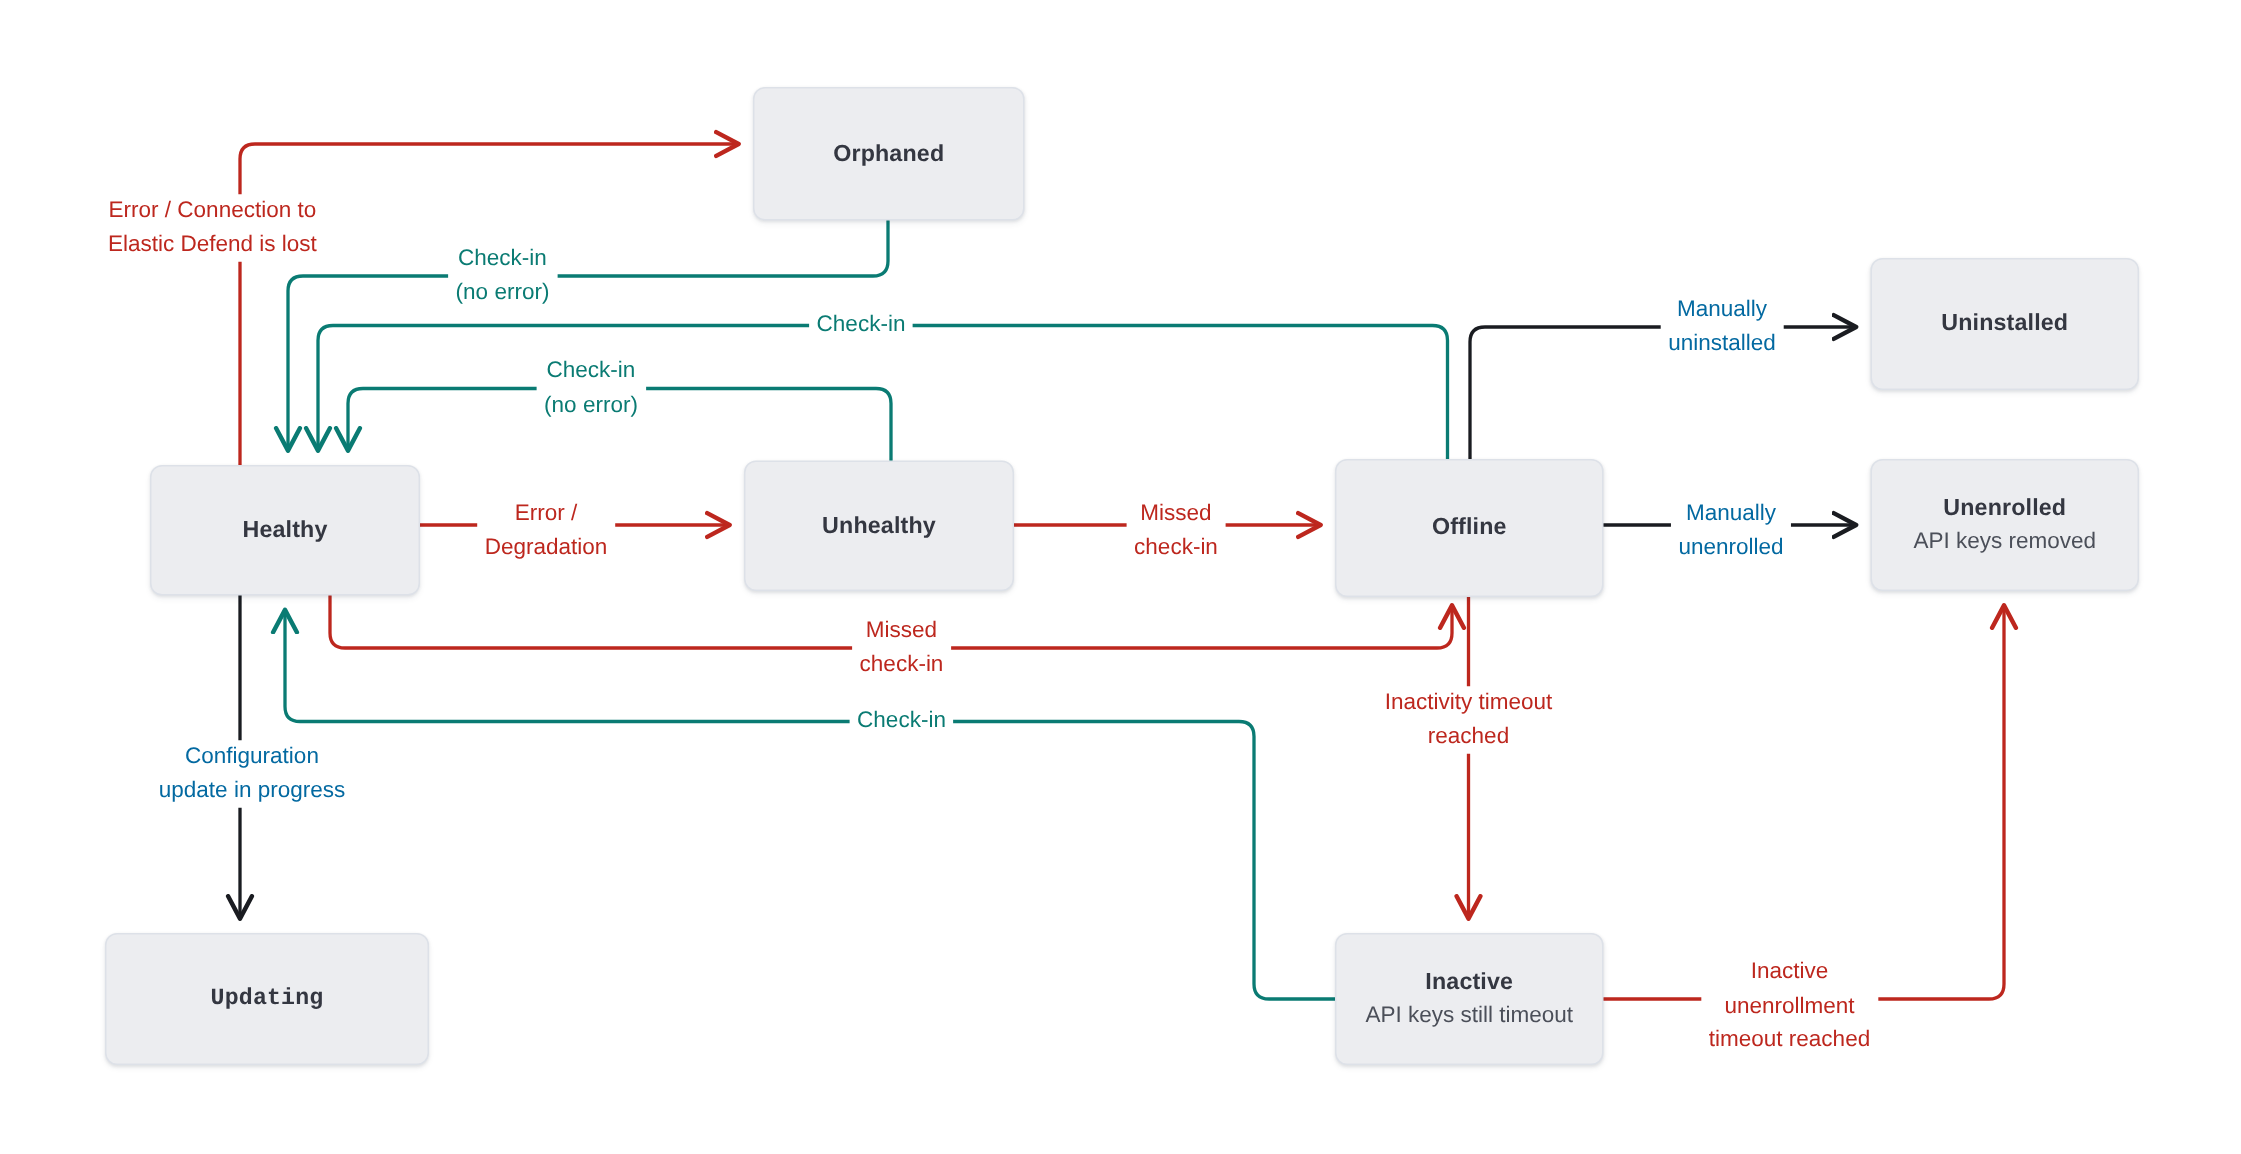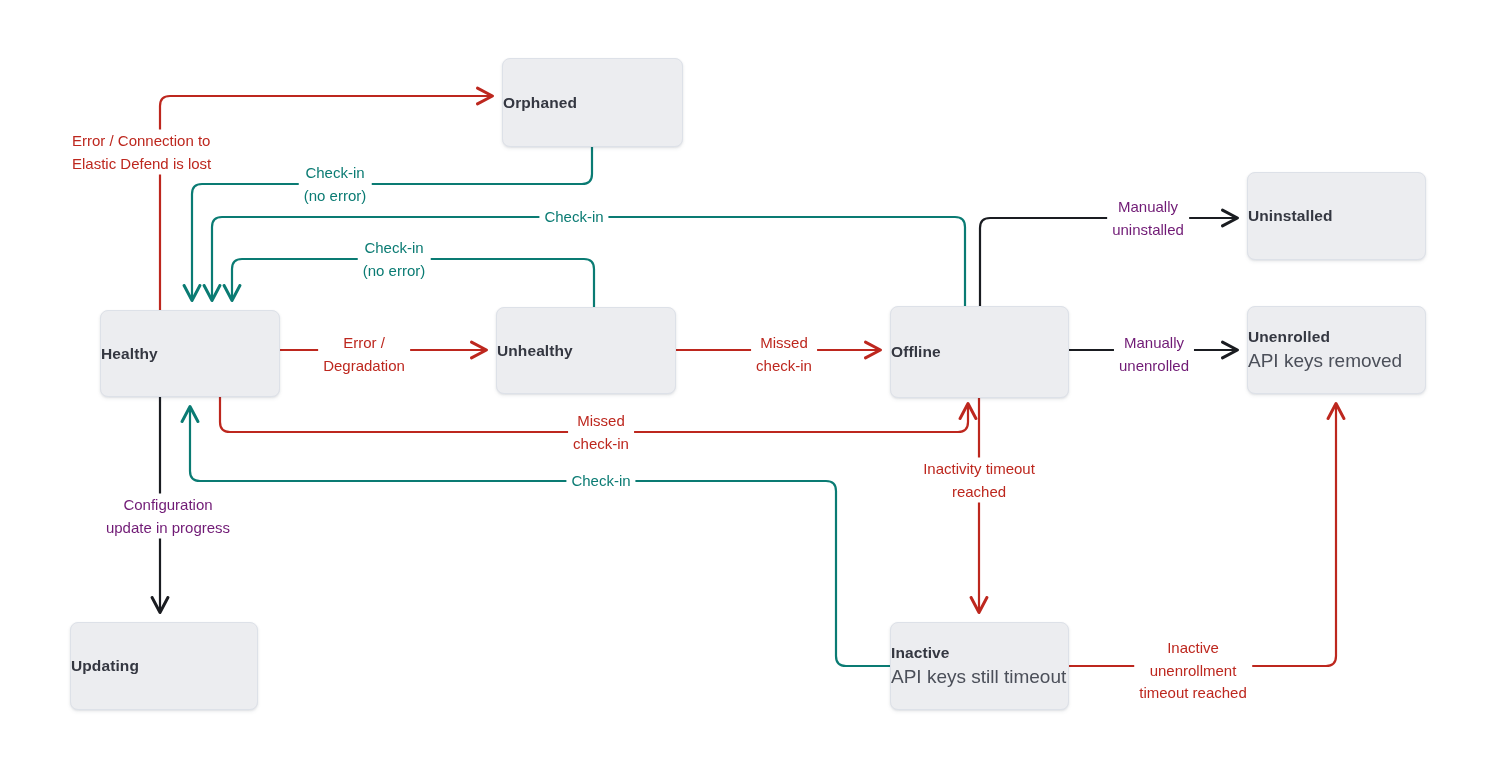--- a/index.html
+++ b/index.html
@@ -5,42 +5,42 @@
   html,body{margin:0;padding:0;background:#ffffff;}
   body{font-family:"Liberation Sans","DejaVu Sans",sans-serif;}
   #stage{position:relative;width:1494px;height:769px;background:#ffffff;overflow:hidden;}
   #wires{position:absolute;left:0;top:0;width:1494px;height:769px;}
   .node{
     position:absolute;
     background:#ECEDF0;
     border:1px solid #DDE1E8;
     border-radius:8px;
     box-shadow:0 1px 2px rgba(40,50,70,.10), 0 2px 4px rgba(40,50,70,.06);
-    display:flex;flex-direction:column;align-items:flex-start;justify-content:center;
+    display:flex;flex-direction:column;align-items:center;justify-content:center;
     box-sizing:border-box;
   }
   .node .title{
     font-size:15.5px;font-weight:bold;color:#343741;line-height:1.25;letter-spacing:.1px;
   }
   .node .sub{
-    font-size:19px;font-weight:normal;color:#4B4F59;line-height:1.25;margin-top:3px;
+    font-size:15px;font-weight:normal;color:#4B4F59;line-height:1.25;margin-top:3px;
   }
   .lbl{
     position:absolute;
     font-size:15px;
     line-height:1.5;
     text-align:center;
     white-space:pre;
     transform:translate(-50%,-50%);
     background:#ffffff;
     padding:0 5px;
   }
   .lbl.red{color:#BD271E;}
   .lbl.teal{color:#0A7B73;}
-  .lbl.dark{color:#701a75;text-align:center;}
+  .lbl.dark{color:#0369a1;text-align:center;}
   .lbl.left{transform:translate(0,-50%);text-align:left;}
 </style>
 </head>
 <body>
 
 <div id="stage">
 
   <svg id="wires" viewBox="0 0 1494 769" xmlns="http://www.w3.org/2000/svg">
     <defs>
       <marker id="ar-red" markerWidth="9" markerHeight="9" refX="7.2" refY="4.5" orient="auto" markerUnits="strokeWidth">
@@ -105,30 +105,30 @@
 
   <div class="node" style="left:1247px;top:172px;width:179px;height:88px;">
     <div class="title">Uninstalled</div>
   </div>
 
   <div class="node" style="left:1247px;top:306px;width:179px;height:88px;">
     <div class="title">Unenrolled</div>
     <div class="sub">API keys removed</div>
   </div>
 
-  <div class="node" style="left:70px;top:622px;width:188px;height:88px;">
+  <div class="node" style="left:70px;top:622px;width:216px;height:88px;font-family:Liberation Mono, monospace;">
     <div class="title">Updating</div>
   </div>
 
   <div class="node" style="left:890px;top:622px;width:179px;height:88px;">
     <div class="title">Inactive</div>
     <div class="sub">API keys still timeout</div>
   </div>
 
-  <div class="lbl red left" style="left:67px;top:152px;">Error / Connection to
+  <div class="lbl red left" style="left:67px;top:152px;text-align:center;">Error / Connection to
 Elastic Defend is lost</div>
   <div class="lbl teal" style="left:335px;top:184px;">Check-in
 (no error)</div>
   <div class="lbl teal" style="left:574px;top:217px;">Check-in</div>
   <div class="lbl teal" style="left:394px;top:259px;">Check-in
 (no error)</div>
   <div class="lbl dark" style="left:1148px;top:218px;">Manually
 uninstalled</div>
   <div class="lbl red" style="left:364px;top:354px;">Error /
 Degradation</div>

